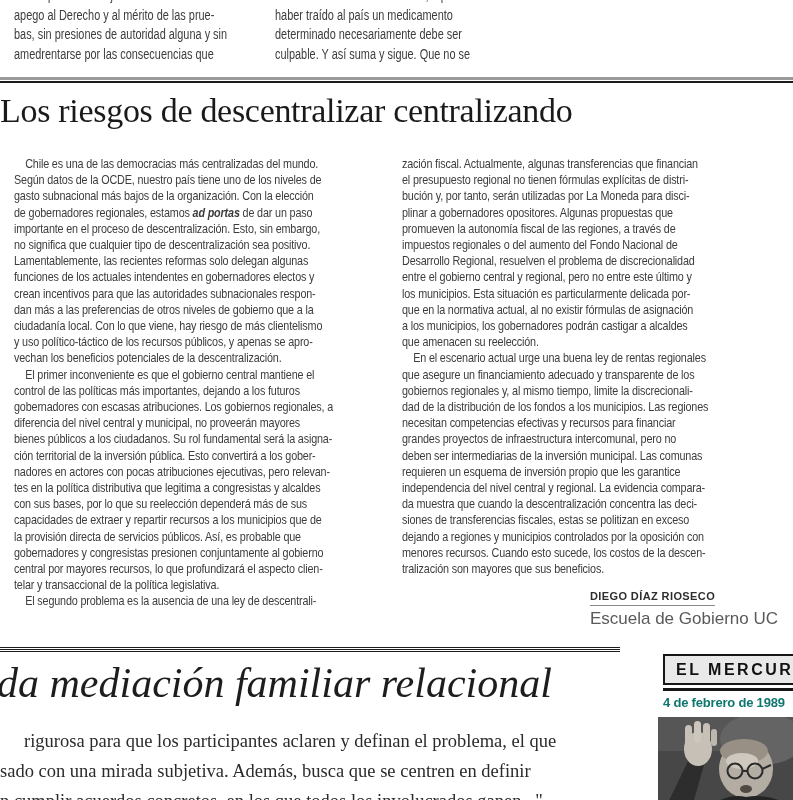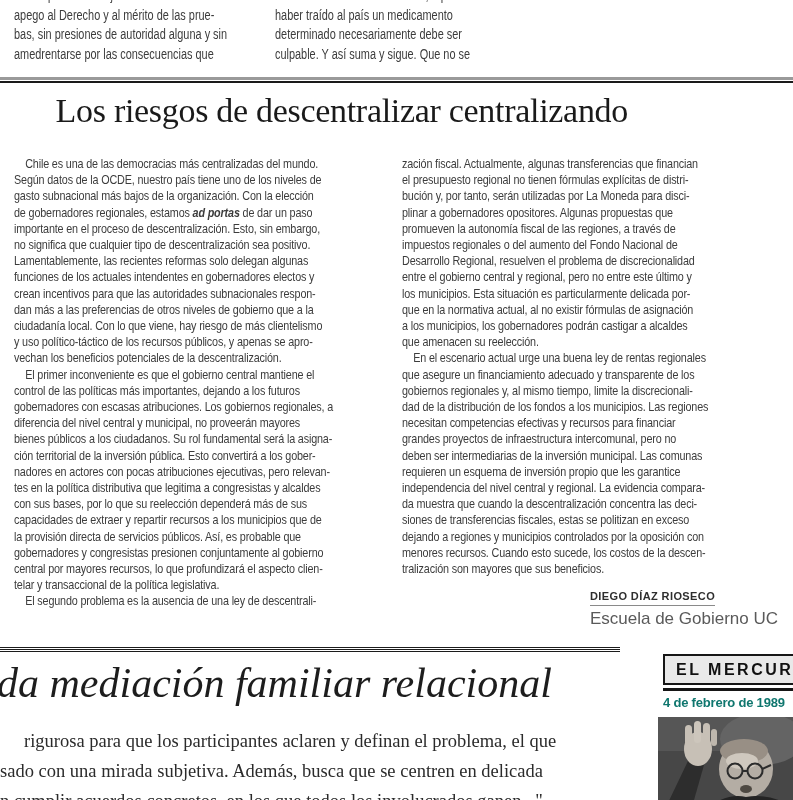--- a/index.html
+++ b/index.html
@@ -14,21 +14,21 @@
   #frag1{left:14px;width:260px;}
   #frag2{left:275px;width:260px;}
   #frag3{left:533px;width:260px;}
 
   
   .rulecombo{position:absolute;left:0;top:77px;width:793px;}
   .rulecombo .rg{height:3px;background:#9a9a9a;}
   .rulecombo .sp{height:1px;background:transparent;}
   .rulecombo .rd{height:2px;background:#1a1a1a;}
 
-  .title{position:absolute;left:0;top:92px;width:628px;margin:0;text-align:right;
+  .title{position:absolute;left:0;top:92px;width:628px;margin:0;text-align:left;
          font-family:"Liberation Serif",serif;font-weight:400;font-size:34px;
          letter-spacing:-0.3px;color:#1a1a1a;}
 
   
   .col{position:absolute;top:156px;width:382px;}
   #col-left{left:14px;}
   #col-right{left:402px;}
   .col .tline{white-space:nowrap;font-size:13.5px;line-height:16.2px;letter-spacing:-0.2px;
               color:#3c3c3c;transform:scaleX(0.8);transform-origin:0 0;}
   .col .tline.indent{padding-left:14px;}
@@ -165,21 +165,21 @@
     <div class="l"></div>
       <div class="g"></div>
       <div class="l"></div>
       <div class="g"></div>
       <div class="l"></div>
   </div>
 
   <div class="bheadline">da mediación familiar relacional</div>
   <div class="bbody">
       <div class="tline indent">rigurosa para que los participantes aclaren y definan el problema, el que</div>
-      <div class="tline">sado con una mirada subjetiva. Además, busca que se centren en delicada</div>
+      <div class="tline">sado con una mirada subjetiva. Además, busca que se centren en definir</div>
       <div class="tline">n cumplir acuerdos concretos, en los que todos los involucrados ganen..."</div>
     </div>
 
   <div class="masthead-box">
     <span class="masthead-text">EL MERCURIO</span>
   </div>
   <div class="masthead-underline"></div>
   <div class="sidebar-date">4 de febrero de 1989</div>
 
   <div class="photo">

